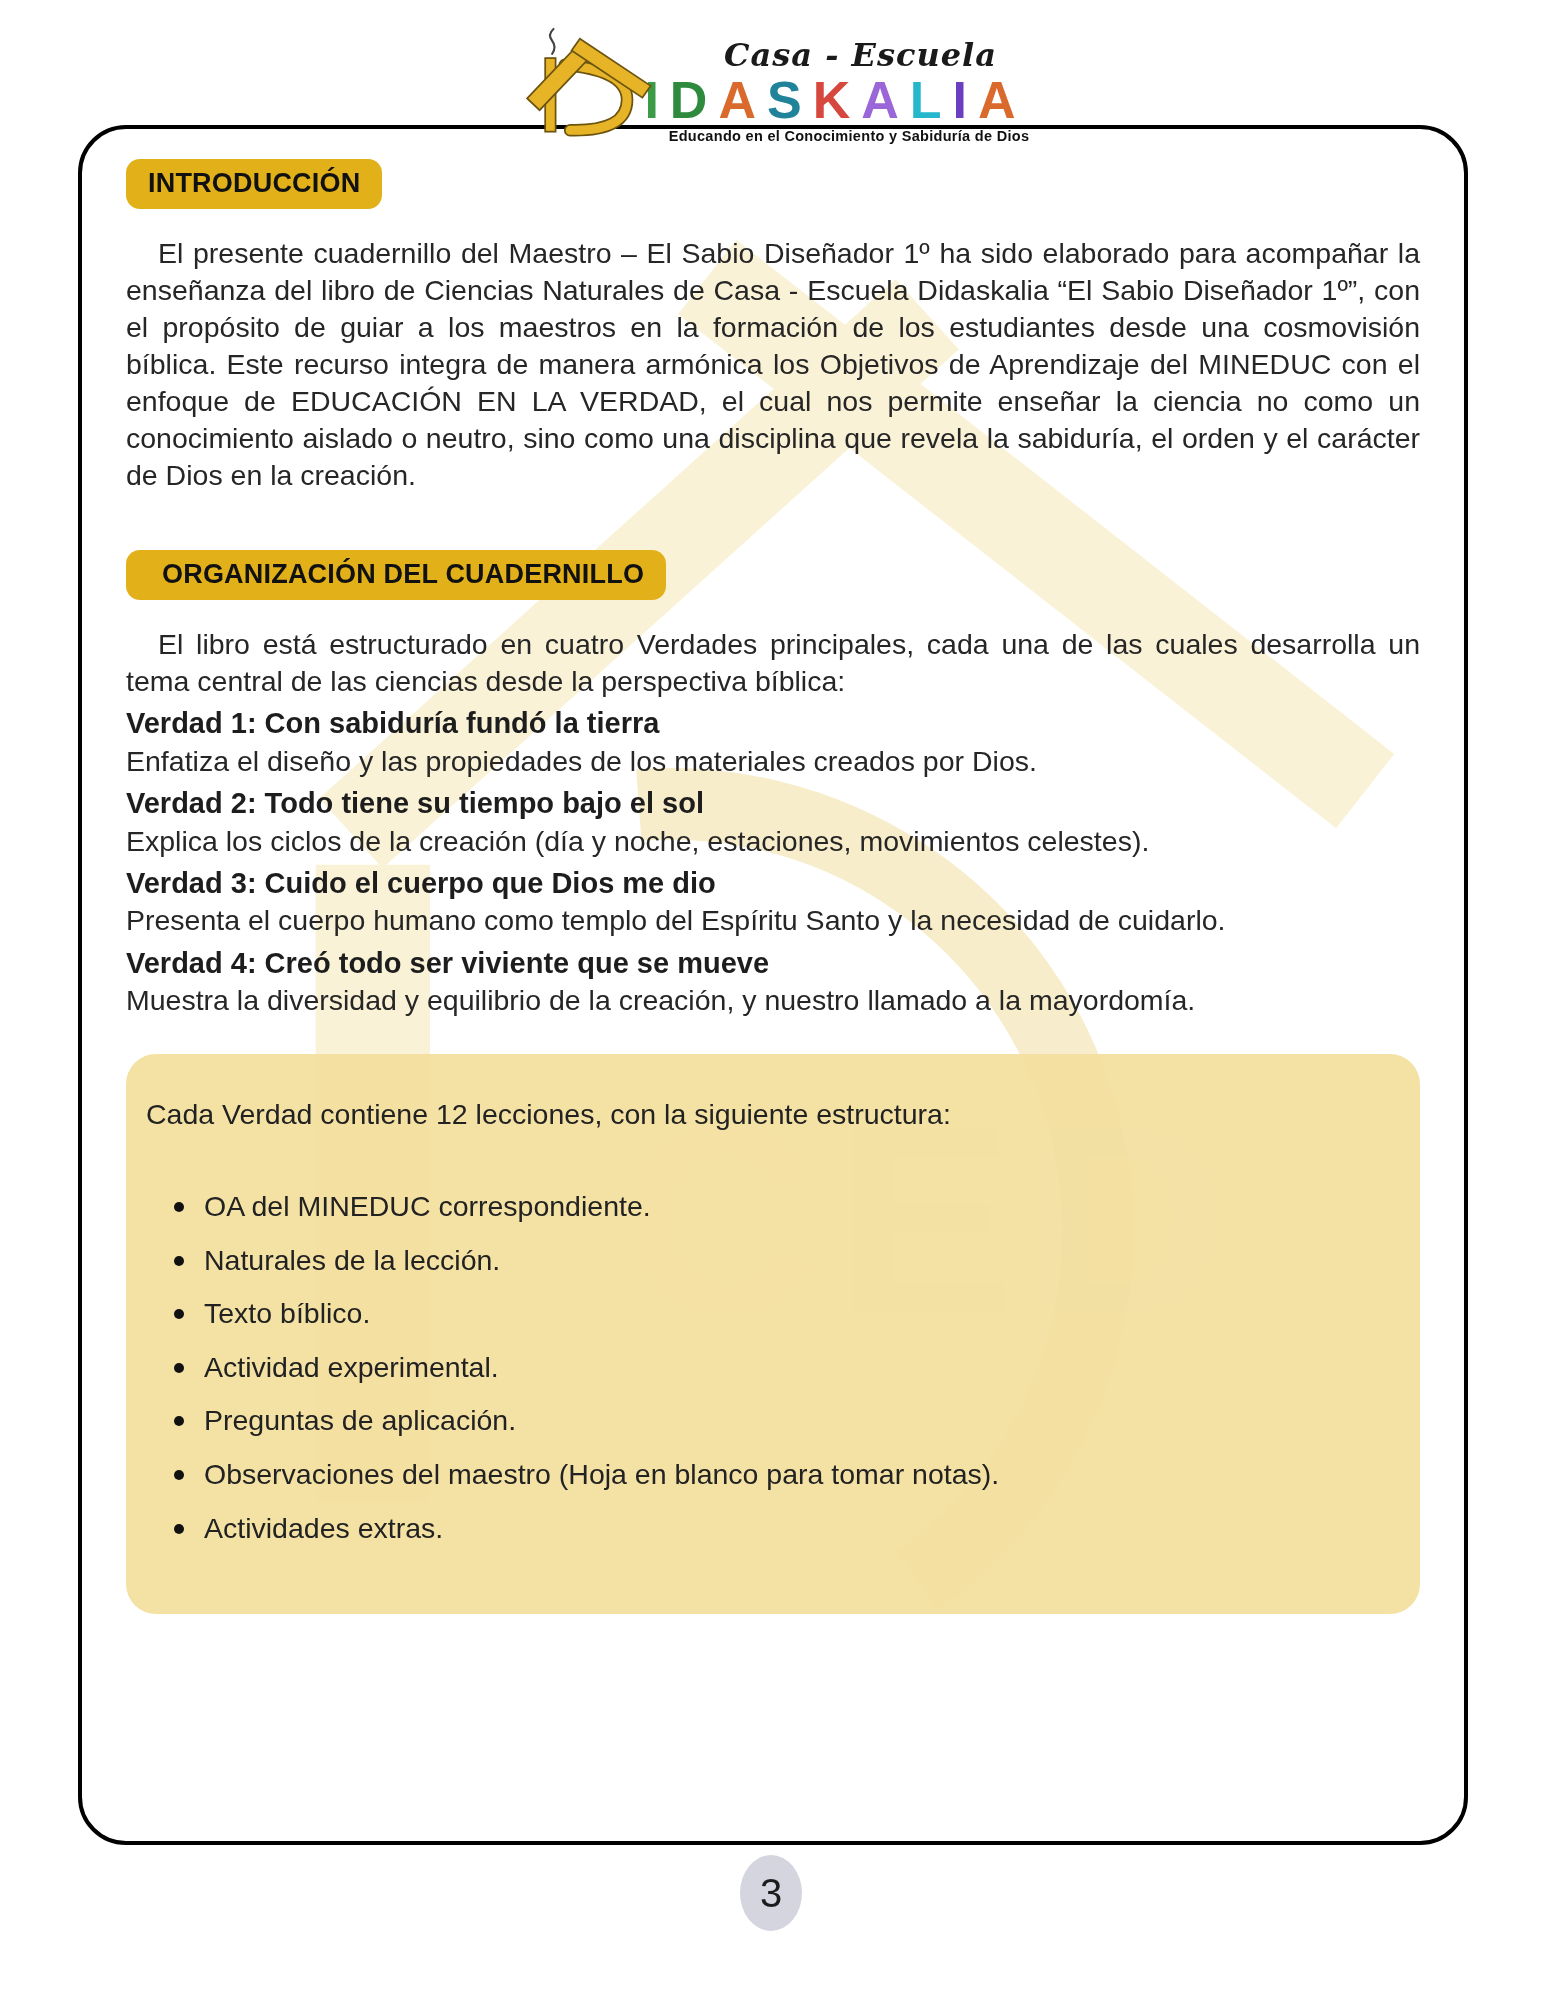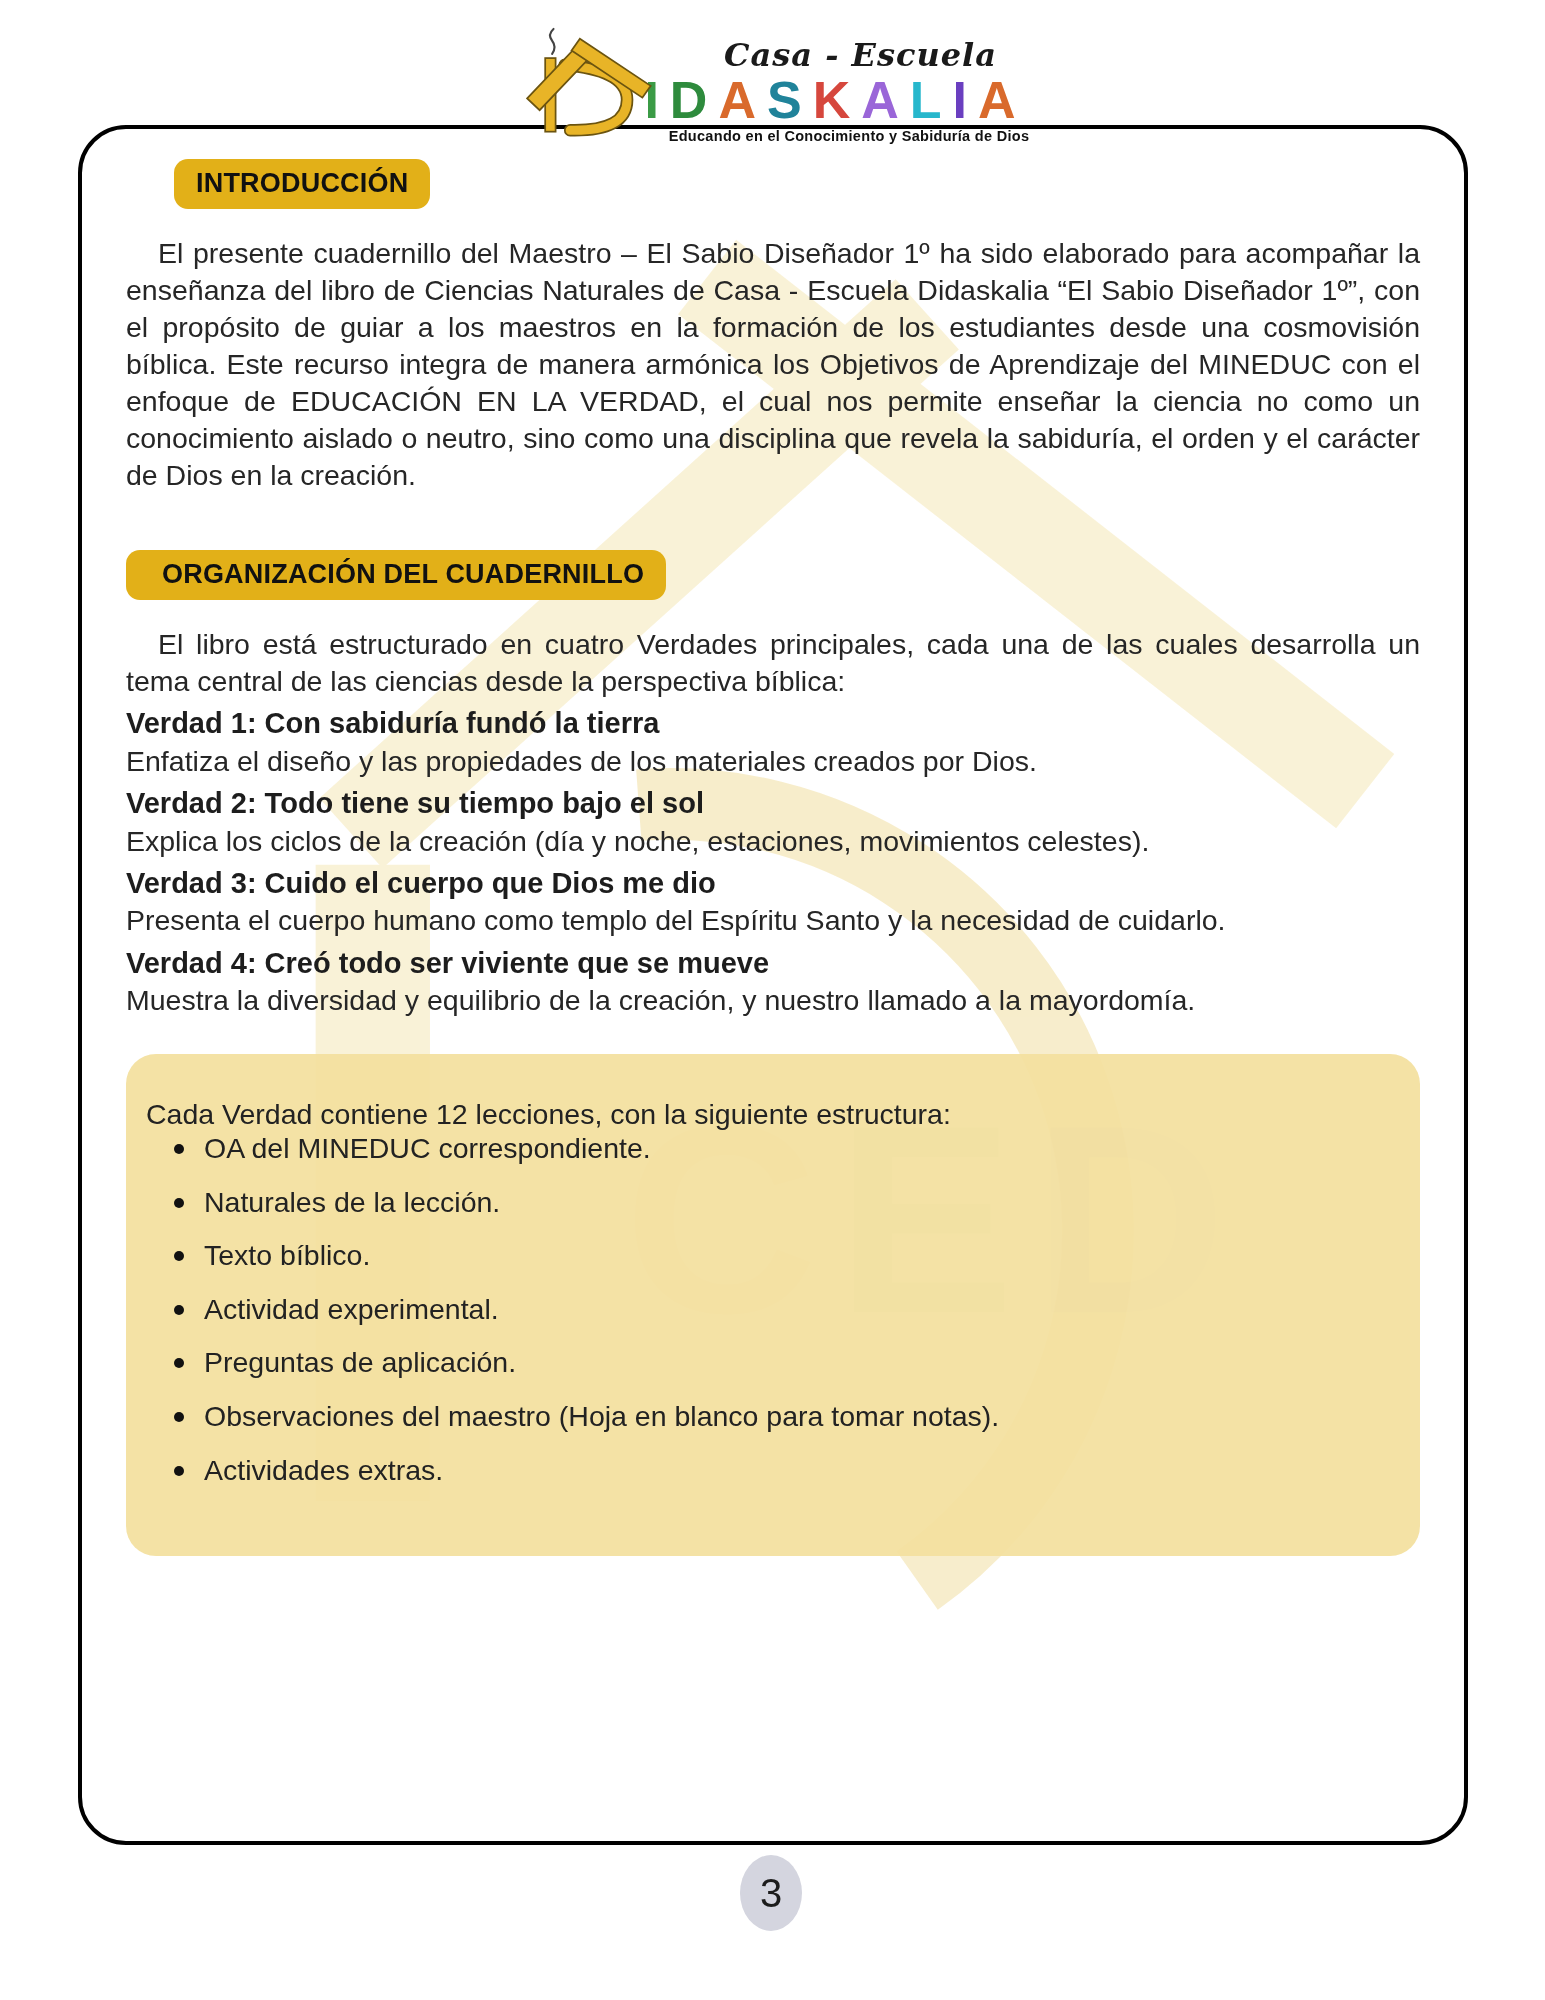--- a/index.html
+++ b/index.html
@@ -60,21 +60,21 @@
   .verdad-title { font-size:29px; font-weight:700; color:#1d1d1d; line-height:1.32; margin-top:4px; }
   .verdad-desc  { font-size:28.5px; line-height:1.32; text-align:justify; color:#262626; }
 
   .panel {
     margin-top:34px; margin-left:0px;
     background:rgba(243,224,158,0.93);
     border-radius:30px;
     padding:44px 40px 50px 20px;
   }
   .panel-intro { font-size:28.5px; color:#222; }
-  .panel-list { list-style:none; }
+  .panel-list { list-style:none; margin-top:58px; }
   .panel-list li {
     display:flex; align-items:flex-start;
     font-size:28.5px; color:#222; line-height:1.25;
     margin-bottom:18px;
   }
   .panel-list li .dot {
     flex:0 0 auto; width:10px; height:10px; border-radius:50%;
     background:#111; margin:13px 20px 0 28px;
   }
 
@@ -122,21 +122,21 @@
         <rect x="235" y="740" width="115" height="640" fill="#f3e3a8"></rect>
         <path d="M560,680 A430,430 0 0 1 840,1460" fill="none" stroke="#eed88e" stroke-width="72"></path>
       </g>
       <text x="545" y="1190" font-size="270" font-weight="bold" letter-spacing="18" font-family="Liberation Sans, sans-serif">
         <tspan fill="#e05548" fill-opacity="0.14">C</tspan><tspan fill="#2f9e44" fill-opacity="0.14">E</tspan><tspan fill="#7b4fd0" fill-opacity="0.14">D</tspan>
       </text>
     </svg>
 
     <div class="content">
 
-      <div class="chip" style="background-color: rgb(226, 176, 24); margin-left: 48px;">INTRODUCCIÓN</div>
+      <div class="chip" style="background-color: rgb(226, 176, 24);">INTRODUCCIÓN</div>
 
       <p class="body-text indent">El presente cuadernillo del Maestro – El Sabio Diseñador 1º ha sido elaborado para acompañar la enseñanza del libro de Ciencias Naturales de Casa - Escuela Didaskalia “El Sabio Diseñador 1º”, con el propósito de guiar a los maestros en la formación de los estudiantes desde una cosmovisión bíblica. Este recurso integra de manera armónica los Objetivos de Aprendizaje del MINEDUC con el enfoque de EDUCACIÓN EN LA VERDAD, el cual nos permite enseñar la ciencia no como un conocimiento aislado o neutro, sino como una disciplina que revela la sabiduría, el orden y el carácter de Dios en la creación.</p>
 
       <div class="chip chip2" style="background-color: rgb(226, 176, 24);">ORGANIZACIÓN DEL CUADERNILLO</div>
 
       <p class="body-text indent">El libro está estructurado en cuatro Verdades principales, cada una de las cuales desarrolla un tema central de las ciencias desde la perspectiva bíblica:</p>
 
       <div class="verdades">
         <h3 class="verdad-title">Verdad 1: Con sabiduría fundó la tierra</h3>
         <p class="verdad-desc">Enfatiza el diseño y las propiedades de los materiales creados por Dios.</p>

